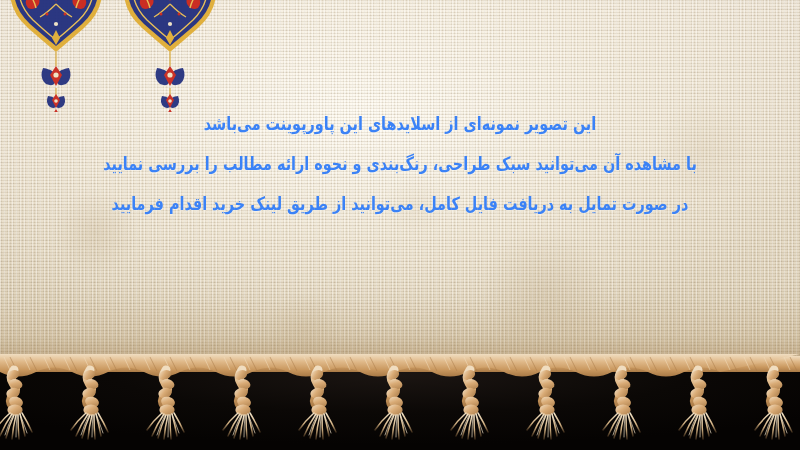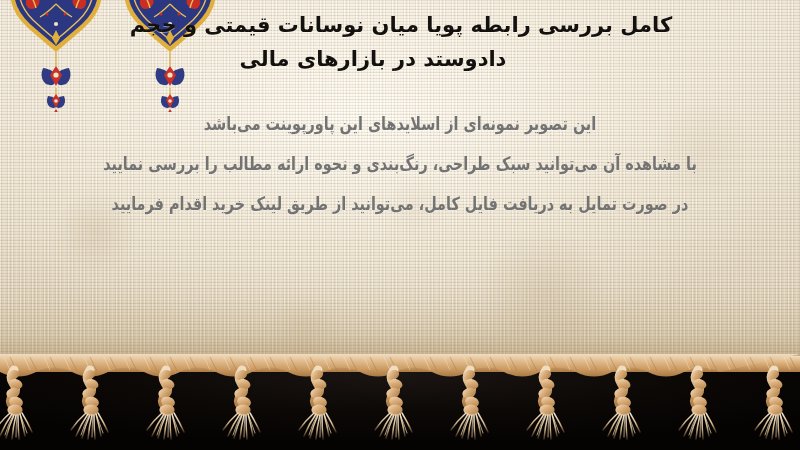--- a/index.html
+++ b/index.html
@@ -133,21 +133,21 @@
     margin-right: 56px;
   }
 
   .body-text {
     position: absolute;
     right: 0;
     top: 104px;
     width: 800px;
     text-align: center;
     direction: rtl;
-    color: #737373;
+    color: #3b82f6;
     font-family: "DejaVu Sans", sans-serif;
     font-size: 18px;
     font-weight: 700;
     line-height: 40px;
     text-shadow: 0 1px 0 rgba(255,253,246,0.40);
   }
   .body-text .bline {
     display: block;
     transform: scaleX(0.80);
     transform-origin: center center;
@@ -249,24 +249,20 @@
         <use href="#medallion"></use>
       </g>
       <g transform="translate(170,52)" opacity="0.95">
         <use href="#pendant"></use>
       </g>
     </svg>
   </div>
 
   <div class="text-layer">
 
-    <div class="title">
-      <span class="tline tline1">کامل بررسی رابطه پویا میان نوسانات قیمتی و حجم</span>
-      <span class="tline tline2">دادوستد در بازارهای مالی</span>
-    </div>
 
     <div class="body-text">
       <span class="bline">این تصویر نمونه‌ای از اسلایدهای این پاورپوینت می‌باشد</span>
       <span class="bline">با مشاهده آن می‌توانید سبک طراحی، رنگ‌بندی و نحوه ارائه مطالب را بررسی نمایید</span>
       <span class="bline">در صورت تمایل به دریافت فایل کامل، می‌توانید از طریق لینک خرید اقدام فرمایید</span>
     </div>
 
   </div>
 
   <div class="black-field"></div>

